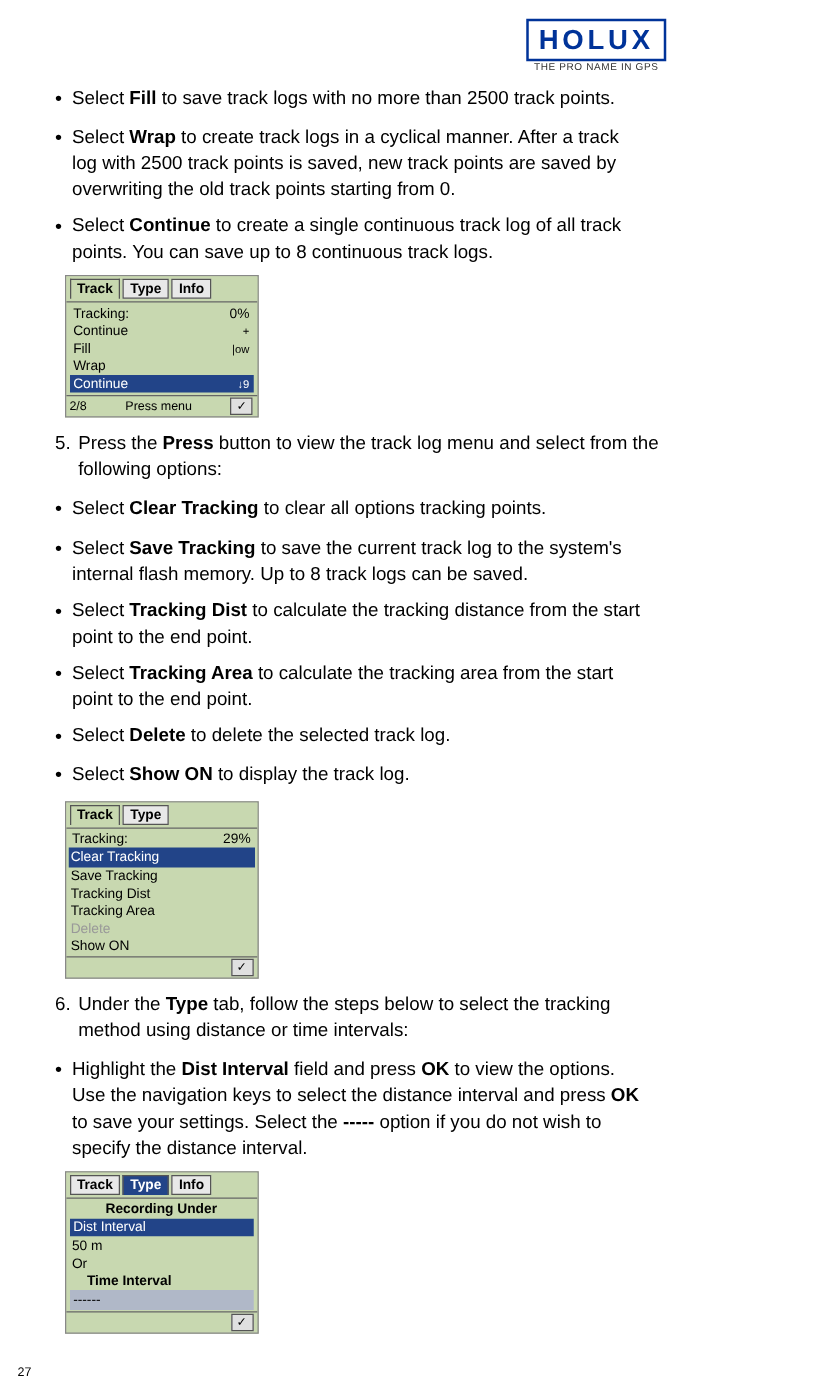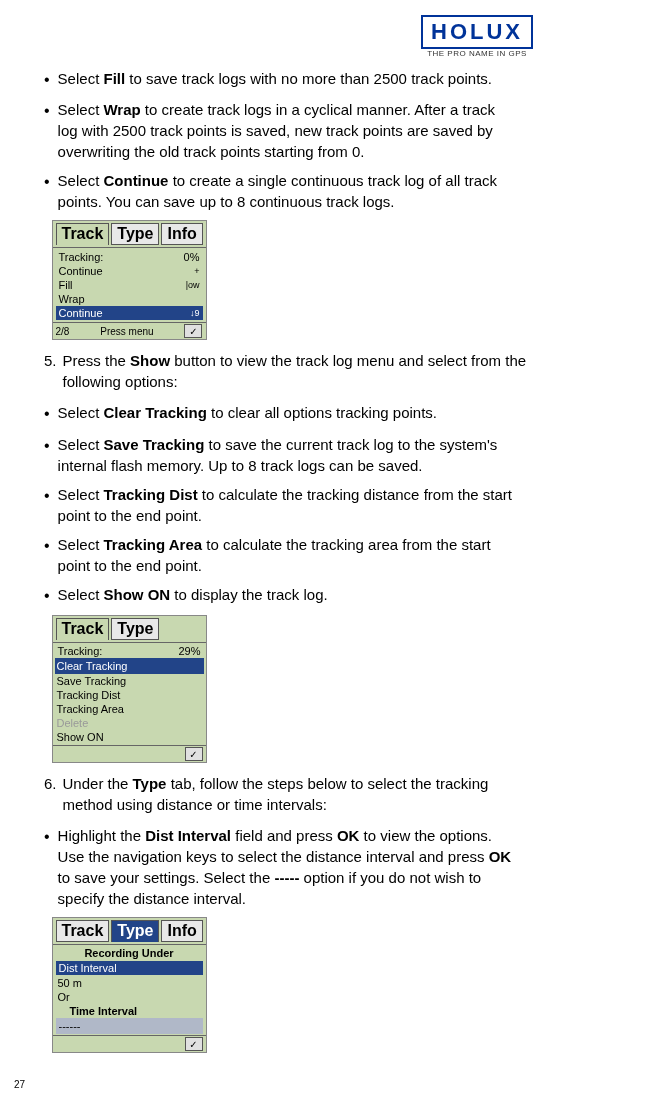--- a/index.html
+++ b/index.html
@@ -113,21 +113,21 @@
     }
     .device-header {
       background: #c8d8b0;
       display: flex;
       flex-direction: row;
       border-bottom: 1px solid #666;
       padding: 2px 3px;
     }
     .tab-btn {
       padding: 1px 5px;
-      font-size: 16px;
+      font-size: 11px;
       font-weight: bold;
       border: 1px solid #555;
       background: #e8e8e8;
       margin-right: 2px;
       cursor: default;
     }
     .tab-btn.active-tab {
       background: #c8d8b0;
       border-bottom: none;
     }
@@ -296,41 +296,45 @@
             <span>2/8</span>
             <span>Press menu</span>
             <div class="check-icon">✓</div>
           </div>
         </div>
       </div>
     </div>
 
     <div class="numbered-item">
       <span class="num-label">5.</span>
-      <span>Press the <span class="bold">Show</span><span> button to view the track log menu and select from the following options:</span></span>
+      <span>Press the <span class="bold">Press</span><span> button to view the track log menu and select from the following options:</span></span>
     </div>
 
     <div class="section-with-image">
       <div class="bullets-col">
         <ul class="custom-bullets">
           <li>
             <span></span>
             <span>Select <span class="bold">Clear Tracking</span><span> to clear all options tracking points.</span></span>
           </li>
           <li>
             <span></span>
             <span>Select <span class="bold">Save Tracking</span><span> to save the current track log to the system's internal flash memory. Up to 8 track logs can be saved.</span></span>
           </li>
           <li>
             <span></span>
             <span>Select <span class="bold">Tracking Dist</span><span> to calculate the tracking distance from the start point to the end point.</span></span>
           </li>
           <li>
             <span></span>
             <span>Select <span class="bold">Tracking Area</span><span> to calculate the tracking area from the start point to the end point.</span></span>
+          </li>
+          <li>
+            <span></span>
+            <span>Select <span class="bold">Delete</span><span> to delete the selected track log.</span></span>
           </li>
           <li>
             <span></span>
             <span>Select <span class="bold">Show ON</span><span> to display the track log.</span></span>
           </li>
         </ul>
       </div>
       <div class="image-col">
 
         <div class="device-screen">

